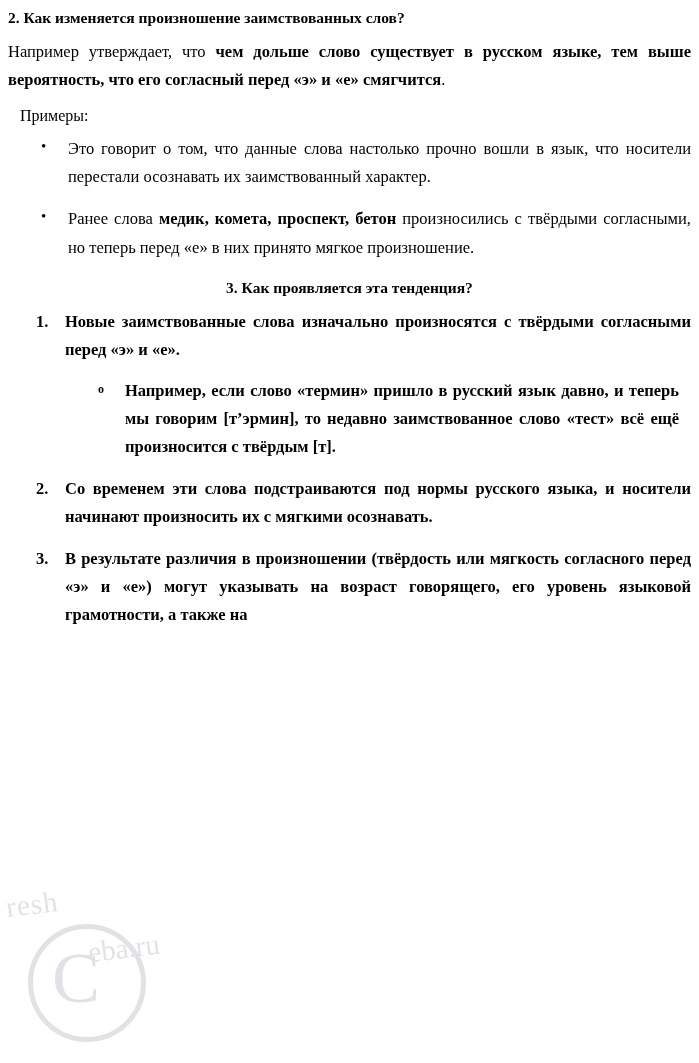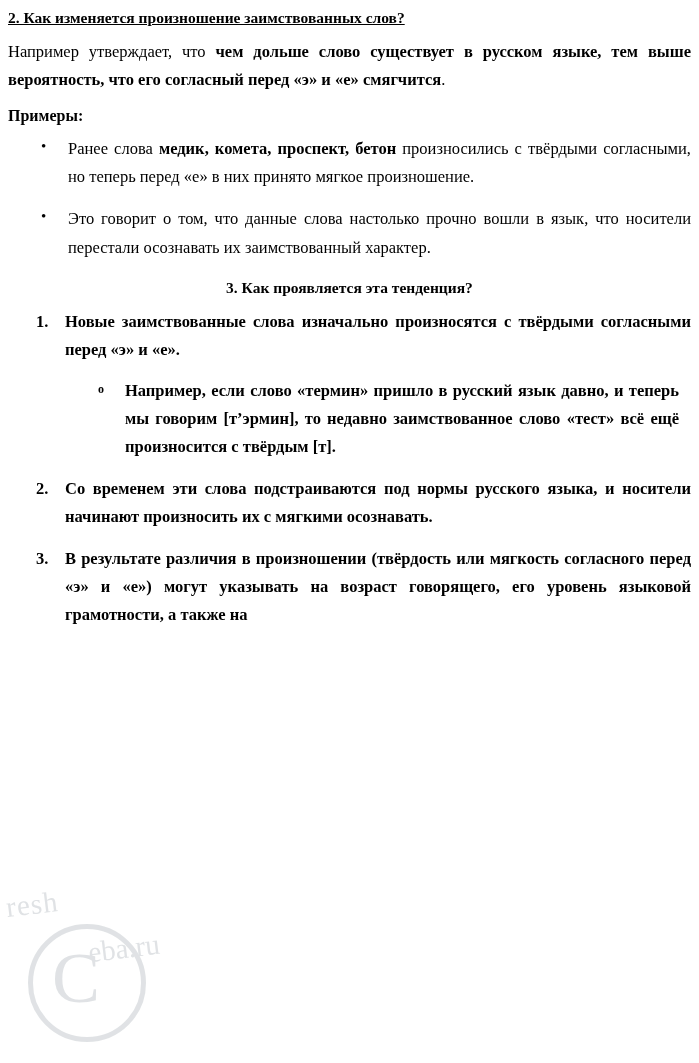--- a/index.html
+++ b/index.html
@@ -21,41 +21,40 @@
     height: 1063px;
     box-sizing: border-box;
     padding: 8px 8px 0 8px;
   }
   .heading {
     font-weight: bold;
     font-size: 15.5px;
     line-height: 1.28;
     margin: 0 0 10px 0;
     text-align: left;
-    text-decoration: underline;
   }
   .heading2 {
     font-weight: bold;
     font-size: 15.5px;
     line-height: 1.28;
     margin: 16px 0 10px 0;
     text-align: center;
   }
   .para {
     font-size: 16.5px;
     line-height: 1.72;
     margin: 0 0 12px 0;
     text-align: justify;
     text-justify: inter-word;
   }
   .para b { font-weight: bold; }
   .examples-label {
-    font-weight: bold;
+    font-weight: normal;
     font-size: 16px;
-    margin: 0 0 10px 0;
+    margin: 0 0 10px 12px;
   }
   ul.bullets {
     list-style: none;
     margin: 0 0 4px 0;
     padding: 0;
   }
   ul.bullets > li {
     position: relative;
     padding-left: 60px;
     margin-bottom: 14px;
@@ -174,22 +173,22 @@
 
 <div class="page">
 
   <h2 class="heading">2. Как изменяется произношение заимствованных слов?</h2>
 
   <p class="para"><span>Например утверждает, что </span><b>чем дольше слово существует в русском языке, тем выше вероятность, что его согласный перед «э» и «е» смягчится</b><span>.</span></p>
 
   <p class="examples-label">Примеры:</p>
 
   <ul class="bullets">
+    <li><span>Это говорит о том, что данные слова настолько прочно вошли в язык, что носители перестали осознавать их заимствованный характер.</span></li>
     <li><span>Ранее слова </span><b>медик, комета, проспект, бетон</b><span> произносились с твёрдыми согласными, но теперь перед «е» в них принято мягкое произношение.</span></li>
-    <li><span>Это говорит о том, что данные слова настолько прочно вошли в язык, что носители перестали осознавать их заимствованный характер.</span></li>
   </ul>
 
   <h2 class="heading2">3. Как проявляется эта тенденция?</h2>
 
   <ol class="numbered">
     <li>
       <span>Новые заимствованные слова изначально произносятся с твёрдыми согласными перед «э» и «е».</span>
       <ul class="subcircle">
         <li><span>Например, если слово </span><b>«термин»</b><span> пришло в русский язык давно, и теперь мы говорим [т’эрмин], то недавно заимствованное слово </span><b>«тест»</b><span> всё ещё произносится с твёрдым [т].</span></li>
       </ul>

